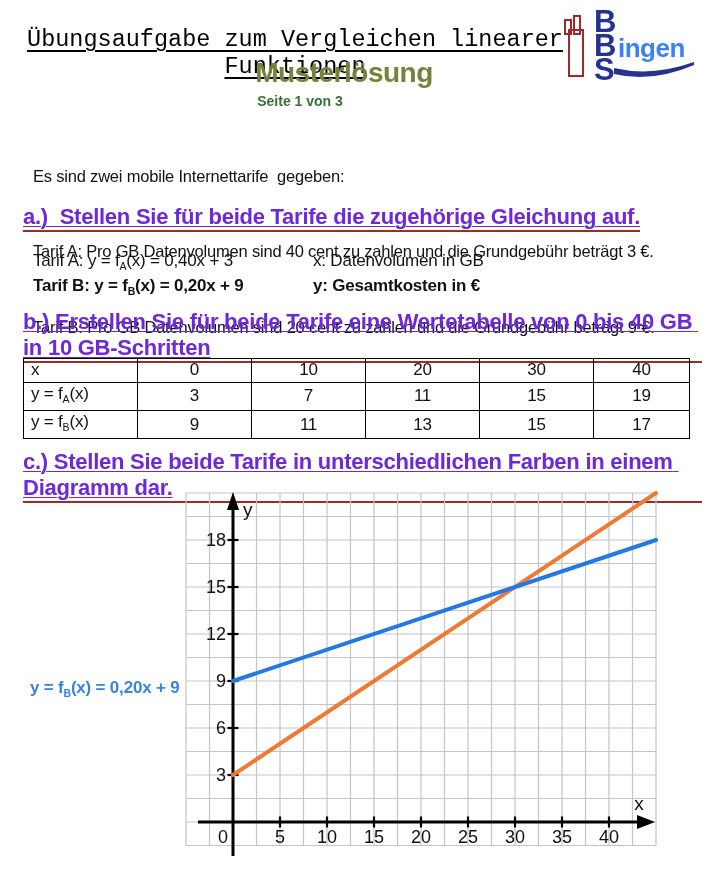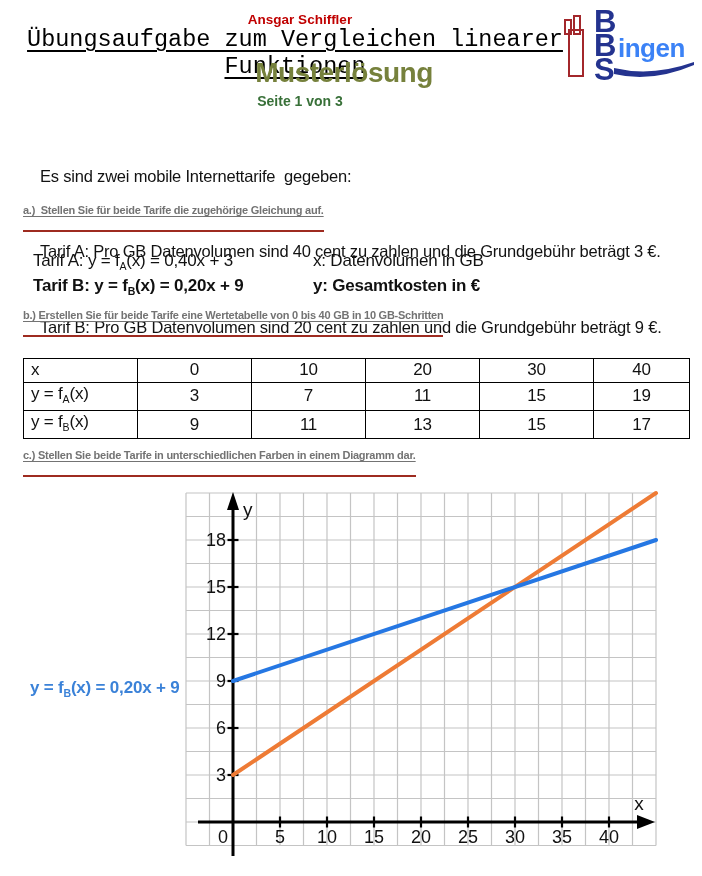--- a/index.html
+++ b/index.html
@@ -19,27 +19,27 @@
     font-size:14px;font-weight:bold;color:#387038;}
   
   .logo{position:absolute;left:558px;top:6px;width:144px;height:94px;}
   .logo span{position:absolute;font-weight:bold;line-height:1;}
   .logo .lb1{left:36px;top:0px;font-size:31px;color:#24338f;}
   .logo .lb2{left:36px;top:24px;font-size:31px;color:#24338f;}
   .logo .lbs{left:36px;top:48px;font-size:31px;color:#24338f;}
   .logo .lword{left:60px;top:29px;font-size:26px;color:#3b82f6;letter-spacing:-0.5px;}
   .logo svg{position:absolute;}
   
-  .intro{position:absolute;left:40px;top:113px;font-size:16.5px;line-height:25.3px;
+  .intro{position:absolute;left:33px;top:113px;font-size:16.5px;line-height:25.3px;
     letter-spacing:-0.2px;white-space:pre-wrap;color:#121212;}
   
-  .sec-heading{position:absolute;left:23px;font-size:11px;font-weight:bold;color:#737373;
+  .sec-heading{position:absolute;left:23px;font-size:22px;font-weight:bold;color:#6d28d9;
     letter-spacing:-0.25px;white-space:pre-wrap;display:inline-block;
     text-decoration:underline;text-decoration-thickness:1px;text-underline-offset:2px;
-    border-bottom:2.5px solid #9e2b20;padding-bottom:14px;}
+    border-bottom:2.5px solid #9e2b20;padding-bottom:0px;}
   .h-a{top:204px;}
   .h-b{top:309px;}
   .h-c{top:449px;}
   
   .eq-row{position:absolute;left:33px;width:650px;font-size:17px;letter-spacing:-0.2px;}
   .eq-row .var{position:absolute;left:280px;top:0;text-align:right;}
   sub{font-size:0.62em;}
   
   .vtable{position:absolute;left:23px;top:358px;border-collapse:collapse;table-layout:fixed;
     font-size:17px;letter-spacing:-0.2px;}
@@ -51,21 +51,20 @@
   .chart-eq.orange{top:767px;color:#e8762c;}
   .chart-svg{position:absolute;left:180px;top:490px;}
   .chart-svg text{font-family:"Liberation Sans",sans-serif;font-size:18px;fill:#111;}
   .chart-svg text.axis-letter{font-size:19px;}
 </style>
 </head>
 <body>
 
 <div class="page">
 
-  <div class="author">Ansgar Schiffler</div>
   <div class="title">Übungsaufgabe zum Vergleichen linearer Funktionen</div>
   <div class="solution">Musterlösung</div>
   <div class="page-label">Seite 1 von 3</div>
 
   <div class="logo">
     <svg width="34" height="66" style="left:2px;top:8px;">
       <g fill="none" stroke="#a3272b" stroke-width="2">
         <rect x="9" y="16" width="14" height="46"></rect>
         <rect x="5" y="6" width="6" height="14"></rect>
         <rect x="14" y="2" width="6" height="18"></rect>

